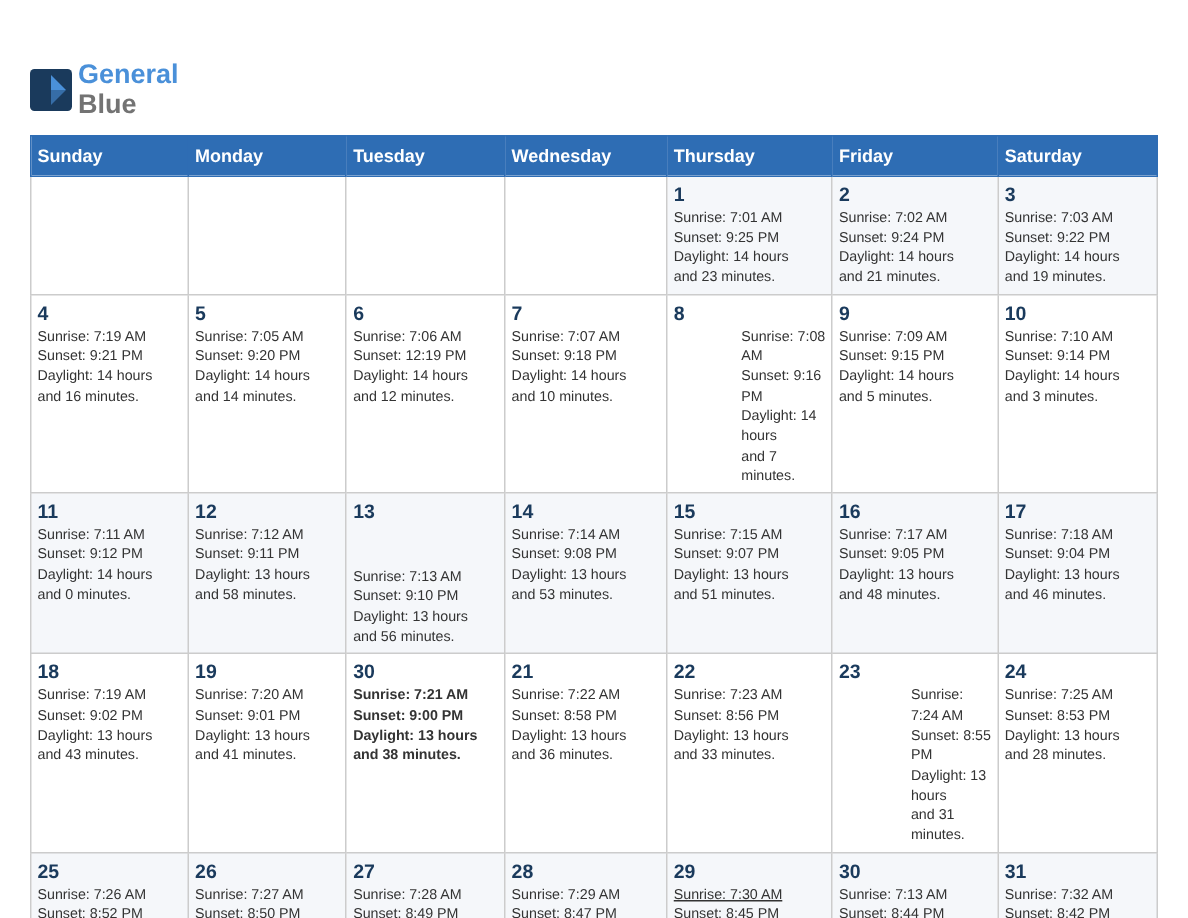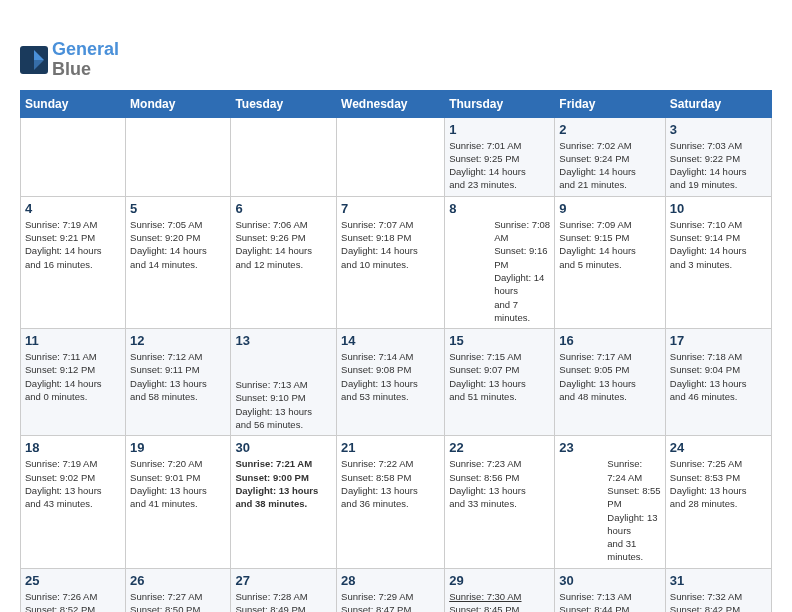--- a/index.html
+++ b/index.html
@@ -161,21 +161,21 @@
         <td>
           <span class="day-number">5</span>
           <div class="day-info" style="white-space: pre-line;">Sunrise: 7:05 AM
 Sunset: 9:20 PM
 Daylight: 14 hours
 and 14 minutes.</div>
         </td>
         <td>
           <span class="day-number">6</span>
           <div class="day-info" style="white-space: pre-line;">Sunrise: 7:06 AM
-Sunset: 9:26 PM
+Sunset: 12:19 PM
 Daylight: 14 hours
 and 12 minutes.</div>
         </td>
         <td>
           <span class="day-number">7</span>
           <div class="day-info" style="white-space: pre-line;">Sunrise: 7:07 AM
 Sunset: 9:18 PM
 Daylight: 14 hours
 and 10 minutes.</div>
         </td>

